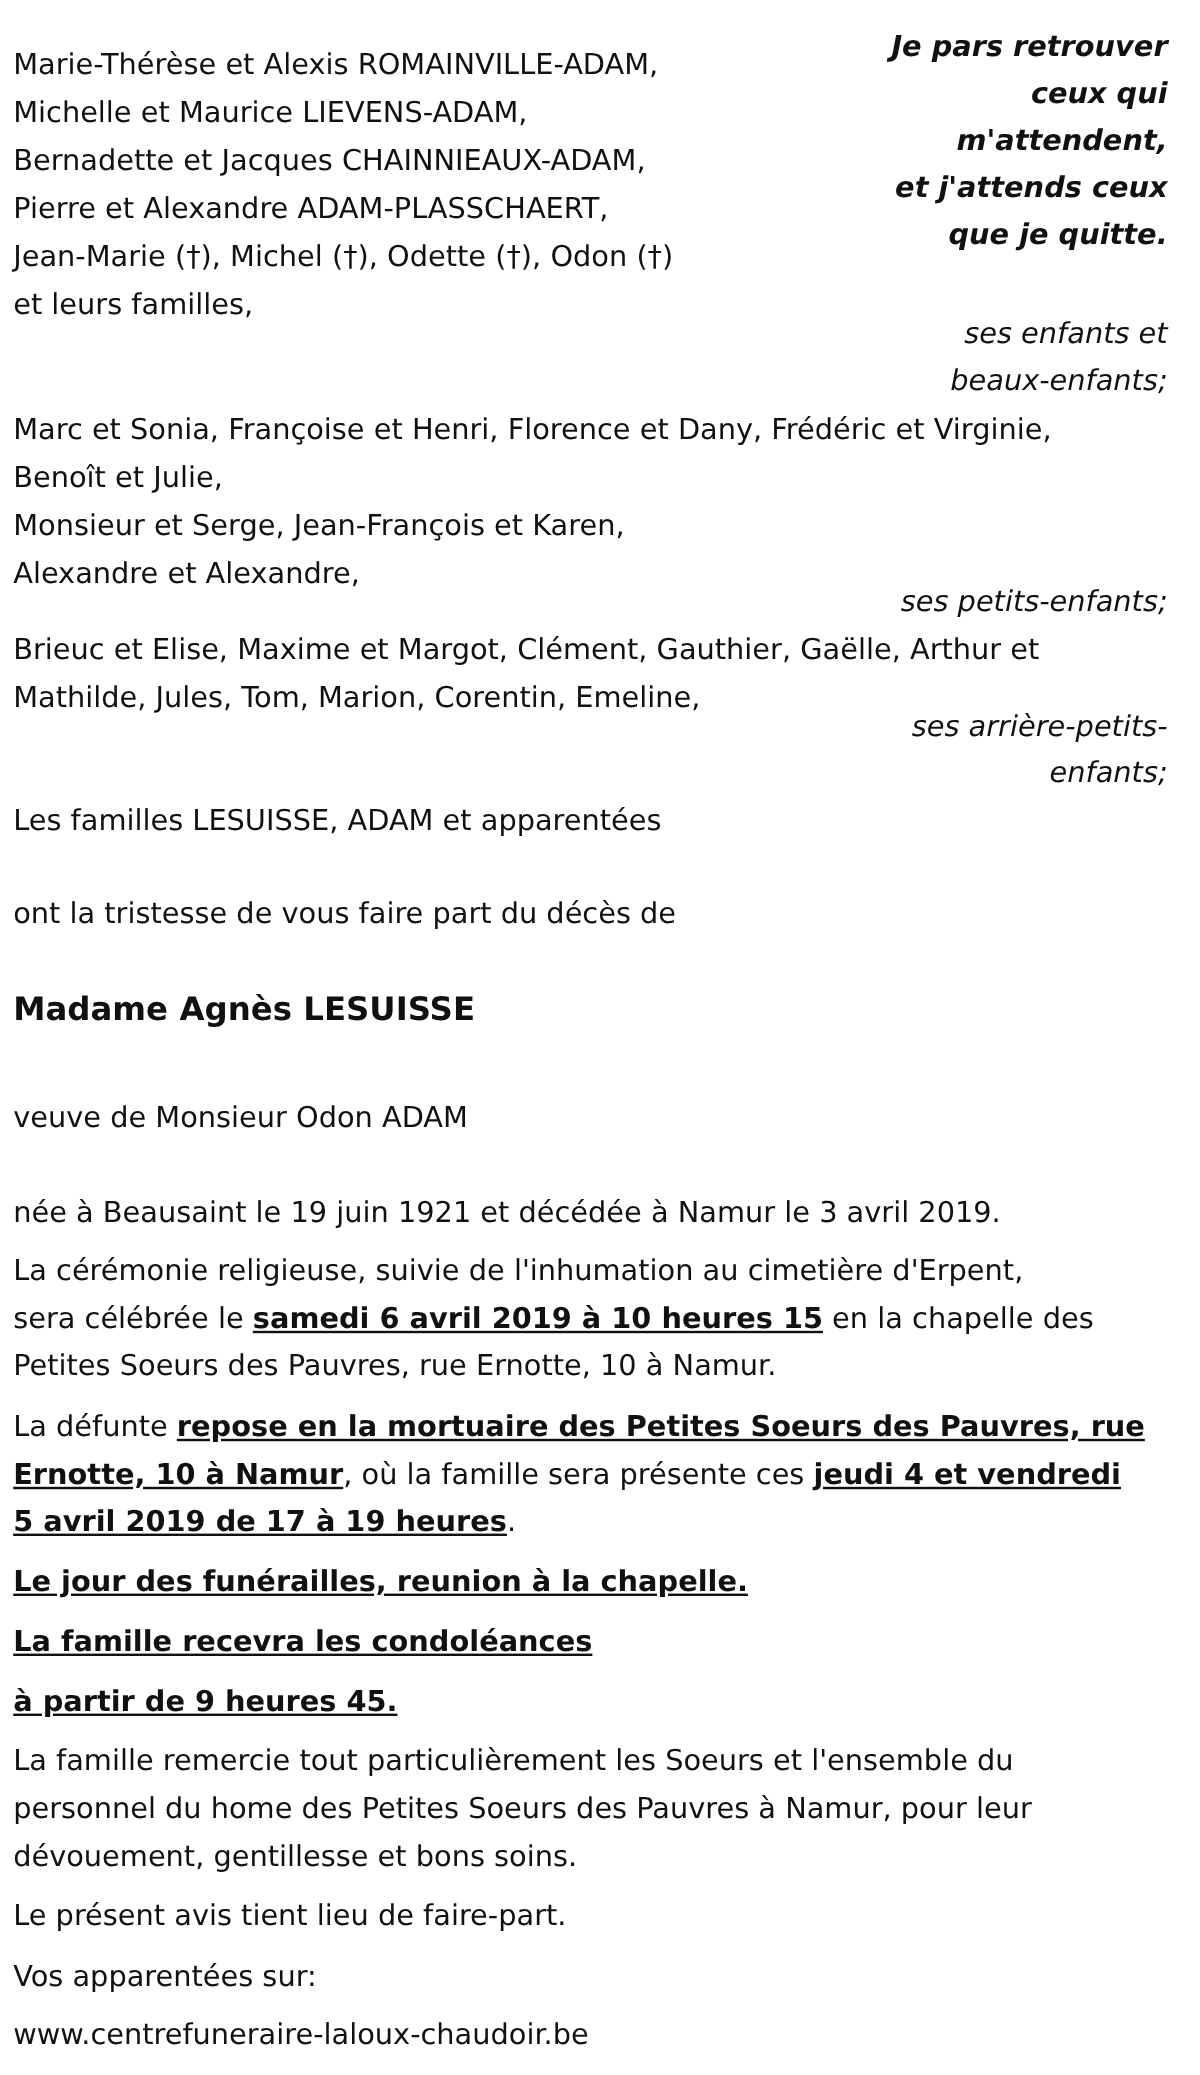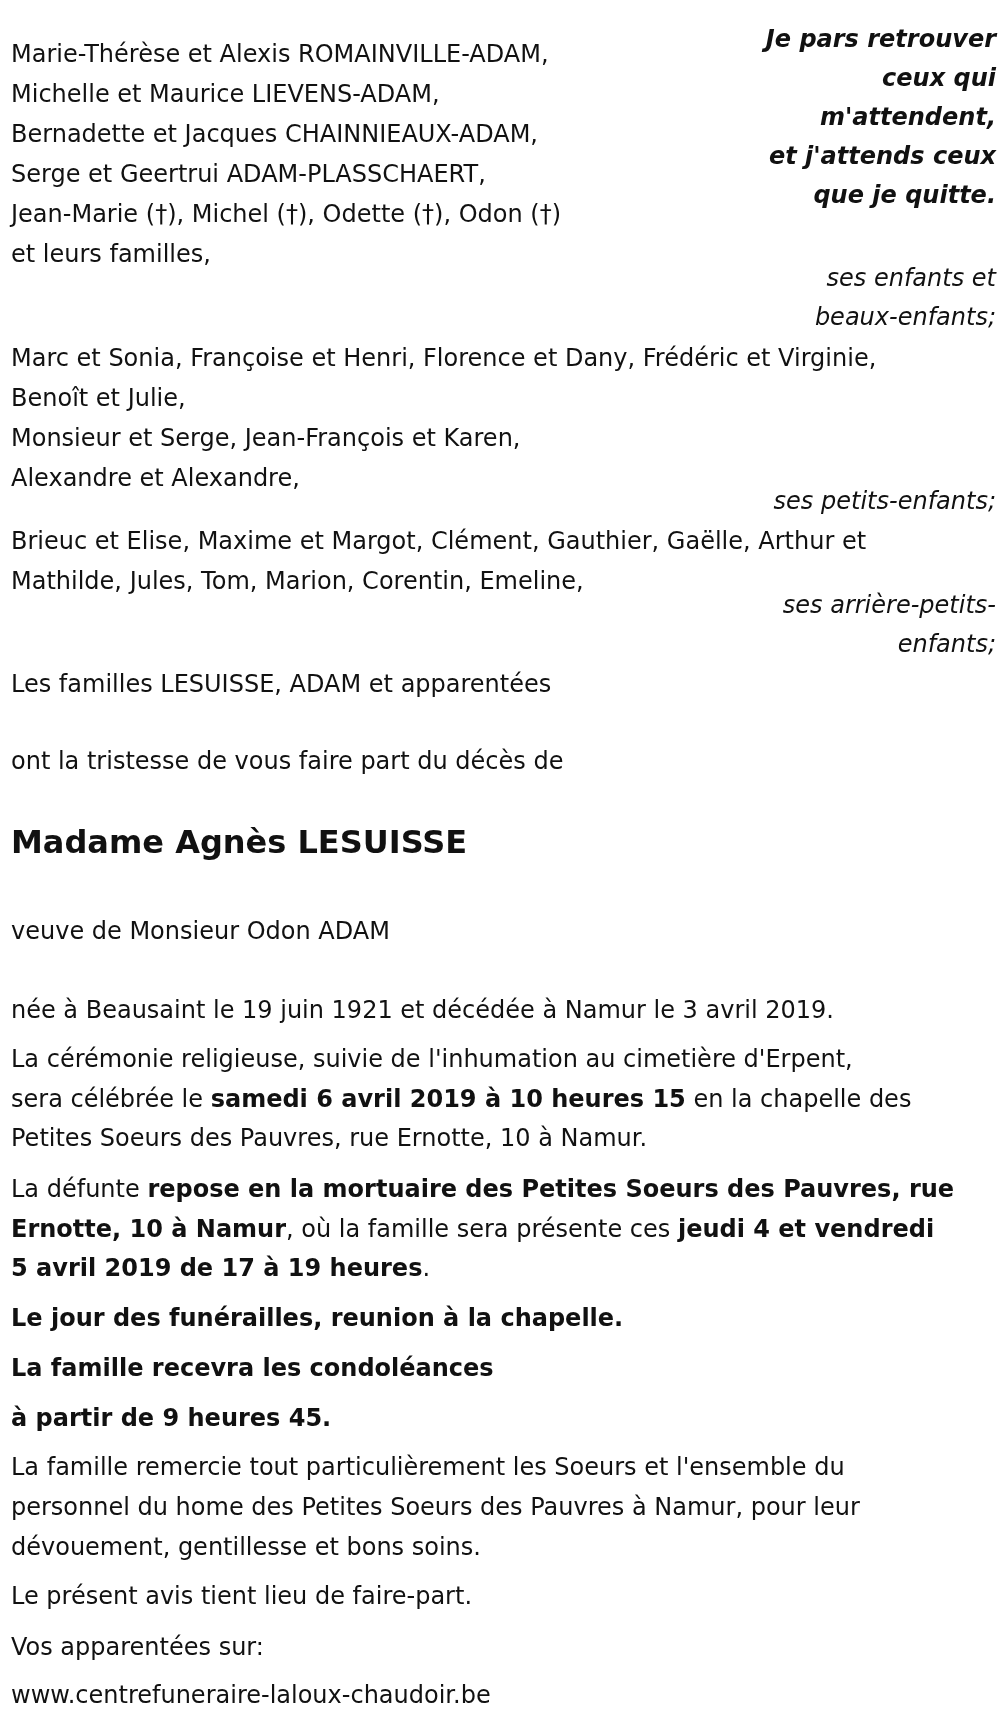--- a/index.html
+++ b/index.html
@@ -1,40 +1,40 @@
 <!DOCTYPE html>
 <html><head>
 <meta charset="utf-8">
 <style>
   html, body { margin: 0; padding: 0; background: #ffffff; }
   body { width: 1000px; height: 1729px; position: relative; overflow: hidden;
          font-family: "DejaVu Sans", sans-serif; color: #111111; }
   .ln { position: absolute; left: 11px; font-size: 24px; line-height: 30px; white-space: nowrap; }
-  .r { left: auto; right: 4px; text-align: center; }
+  .r { left: auto; right: 27px; text-align: center; }
   .it { font-style: italic; }
   .quote { font-weight: bold; font-style: italic; }
-  .b { font-weight: bold; }
-  .h1 { font-size: 32px; line-height: 44px; font-weight: bold; }
+  .b { font-weight: bold; text-decoration: underline; }
+  .h1 { font-size: 27px; line-height: 44px; font-weight: bold; }
 </style>
 </head>
 <body>
 
 <div>
   <div class="ln r quote" style="top:24px">Je pars retrouver</div>
   <div class="ln r quote" style="top:63px">ceux qui</div>
   <div class="ln r quote" style="top:102px">m'attendent,</div>
   <div class="ln r quote" style="top:141px">et j'attends ceux</div>
   <div class="ln r quote" style="top:180px">que je quitte.</div>
 </div>
 
 <div>
   <div class="ln" style="top:39px">Marie-Thérèse et Alexis ROMAINVILLE-ADAM,</div>
   <div class="ln" style="top:79px">Michelle et Maurice LIEVENS-ADAM,</div>
   <div class="ln" style="top:119px">Bernadette et Jacques CHAINNIEAUX-ADAM,</div>
-  <div class="ln" style="top:159px">Serge et Geertrui ADAM-PLASSCHAERT,</div>
+  <div class="ln" style="top:159px">Pierre et Alexandre ADAM-PLASSCHAERT,</div>
   <div class="ln" style="top:199px">Jean-Marie (†), Michel (†), Odette (†), Odon (†)</div>
   <div class="ln" style="top:239px">et leurs familles,</div>
   <div class="ln r it" style="top:263px">ses enfants et</div>
   <div class="ln r it" style="top:302px">beaux-enfants;</div>
 </div>
 
 <div>
   <div class="ln" style="top:343px">Marc et Sonia, Françoise et Henri, Florence et Dany, Frédéric et Virginie,</div>
   <div class="ln" style="top:383px">Benoît et Julie,</div>
   <div class="ln" style="top:423px">Monsieur et Serge, Jean-François et Karen,</div>

